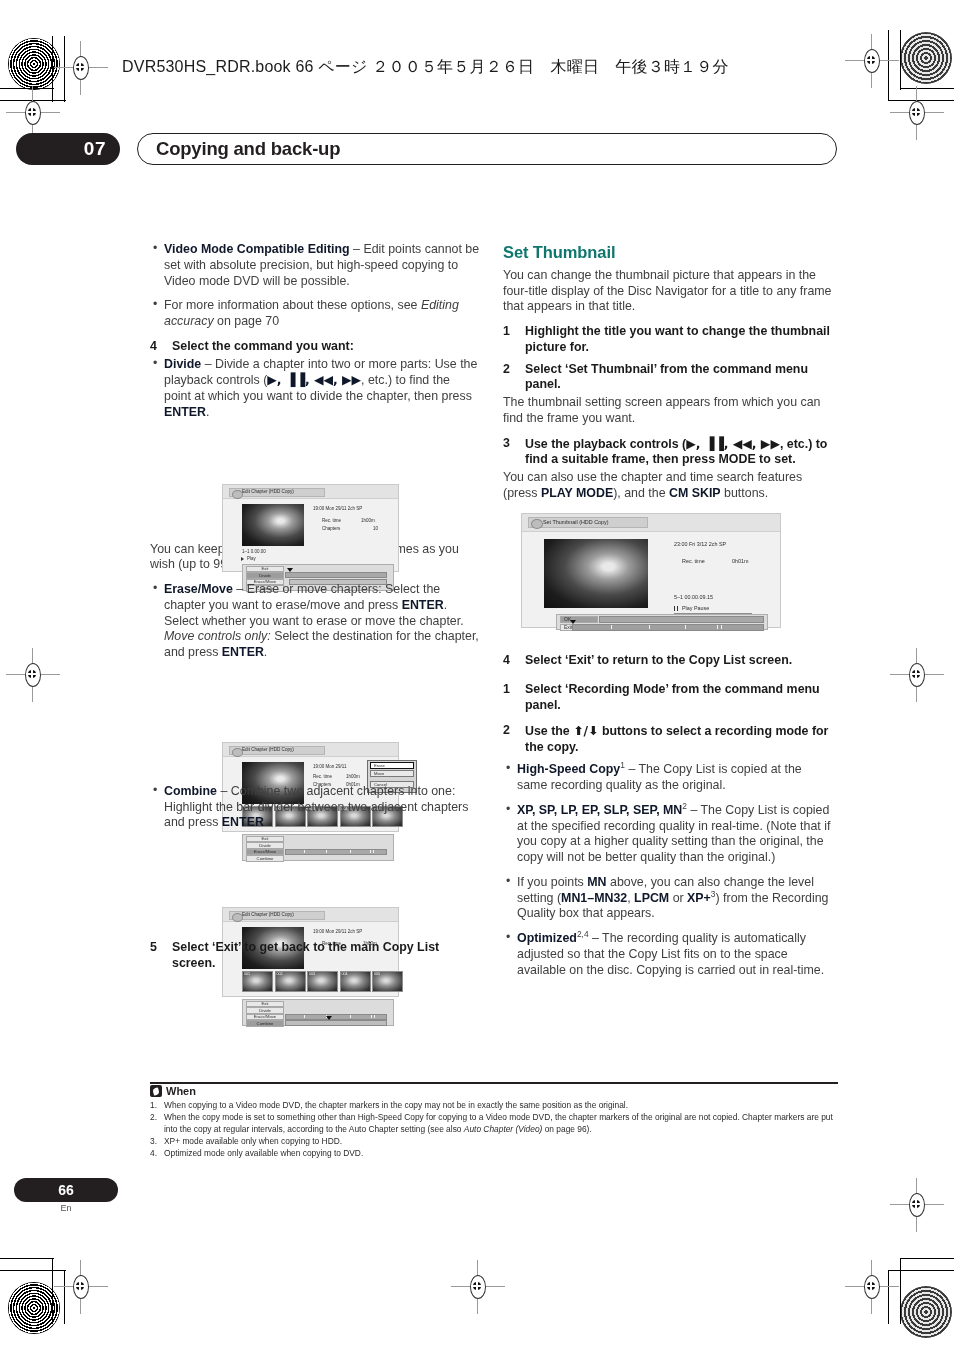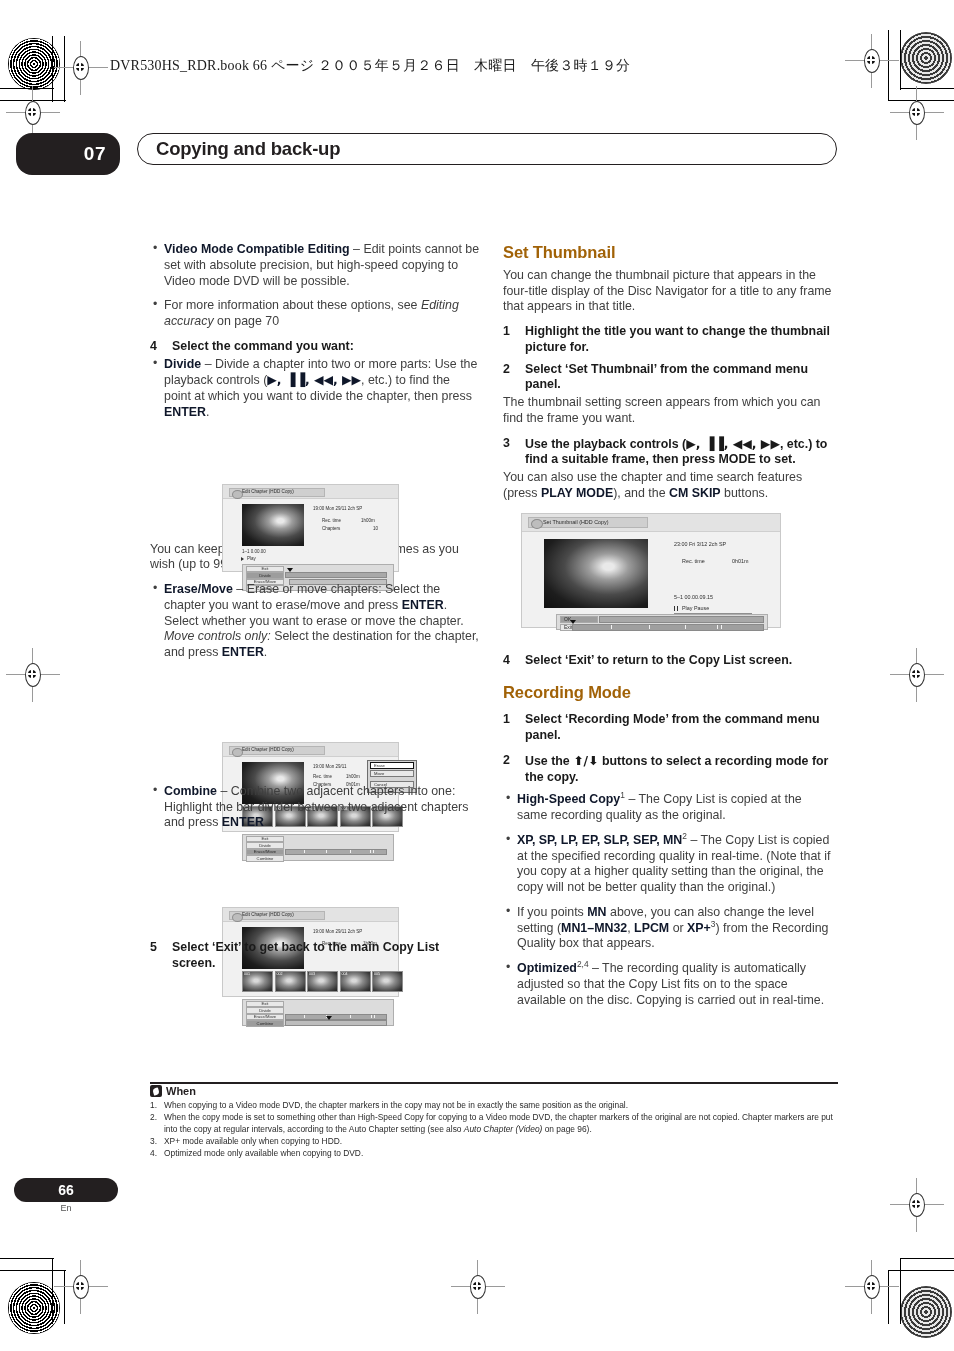--- a/index.html
+++ b/index.html
@@ -27,28 +27,28 @@
        repeating-radial-gradient(circle at 50% 50%, #000 0 1.4px, #fff 1.4px 2.8px);
   }
   .target.soft{
      background:
        repeating-radial-gradient(circle at 50% 50%, #3a3a3a 0 2px, #e8e8e8 2px 4px);
   }
   .cropL{position:absolute;background:#000;}
 
   
   .filemeta{
-    position:absolute;left:110px;top:57px;
-    font-family:Liberation Serif, serif;
-    font-size:14px;letter-spacing:.2px;color:#1b1b1b;white-space:nowrap;
+    position:absolute;left:122px;top:57px;
+    font-family:Liberation Sans, sans-serif;
+    font-size:16px;letter-spacing:.2px;color:#1b1b1b;white-space:nowrap;
   }
 
   
   .chapnum{
-    position:absolute;left:16px;top:133px;width:104px;height:42px;
+    position:absolute;left:16px;top:133px;width:104px;height:32px;
     background:#231f20;border-radius:16px;
     color:#fff;font-weight:bold;font-size:19px;
     display:flex;align-items:center;justify-content:flex-end;
     padding-right:14px;box-sizing:border-box;letter-spacing:.5px;
   }
   .chaptitle{
     position:absolute;left:137px;top:133px;width:700px;height:32px;
     border:1.6px solid #231f20;border-radius:16px;box-sizing:border-box;
     display:flex;align-items:center;padding-left:18px;
     font-size:18.5px;font-weight:bold;letter-spacing:-.2px;color:#231f20;
@@ -62,21 +62,21 @@
   .col p{margin:0 0 9px 0;}
   b, strong{color:#0f172a;font-weight:bold;}
   i,em{font-style:italic;}
 
   .bullet{position:relative;padding-left:14px;margin:0 0 9px 0;}
   .bullet:before{content:"•";position:absolute;left:3px;top:-1px;color:#3f3f3f;}
   .bullet.sub{padding-left:14px;}
 
   .stepnum{position:relative;padding-left:22px;margin:0 0 6px 0;color:#1a1a1a;font-weight:bold;}
   .stepnum .n{position:absolute;left:0;top:0;font-weight:bold;}
-  .h2{font-size:16.5px;font-weight:bold;color:#a16207;margin:0 0 5px 0;letter-spacing:-.1px;}
+  .h2{font-size:16.5px;font-weight:bold;color:#0f766e;margin:0 0 5px 0;letter-spacing:-.1px;}
   .plain{color:#3f3f3f;font-weight:normal;}
   sup{font-size:8.4px;vertical-align:super;line-height:0;}
 
   .arrows{font-family:"DejaVu Sans", sans-serif;}
 
   
   .shot{position:absolute;background:#f1f1f1;border:1px solid #c9c9c9;box-sizing:border-box;}
   .shot .titlebar{
      position:absolute;left:0;top:0;right:0;height:13px;background:#e3e3e3;
      border-bottom:1px solid #cfcfcf;
@@ -461,21 +461,20 @@
       <div class="cursor" style="left:48px;top:105.5px;"></div>
     </div>
 
     <div style="height:142px;"></div>
 
     <div class="stepnum" style="margin-bottom:14px;">
       <span class="n">4</span>
       <span>Select ‘Exit’ to return to the Copy List screen.</span>
     </div>
 
-    <div class="h2" style="margin-bottom:9px;">Recording Mode</div>
 
     <div class="stepnum" style="margin-bottom:9px;">
       <span class="n">1</span>
       <span>Select ‘Recording Mode’ from the command menu panel.</span>
     </div>
 
     <div class="stepnum" style="margin-bottom:7px;">
       <span class="n">2</span>
       <span>Use the </span><span class="arrows">⬆/⬇</span><span> buttons to select a recording mode for the copy.</span>
     </div>

